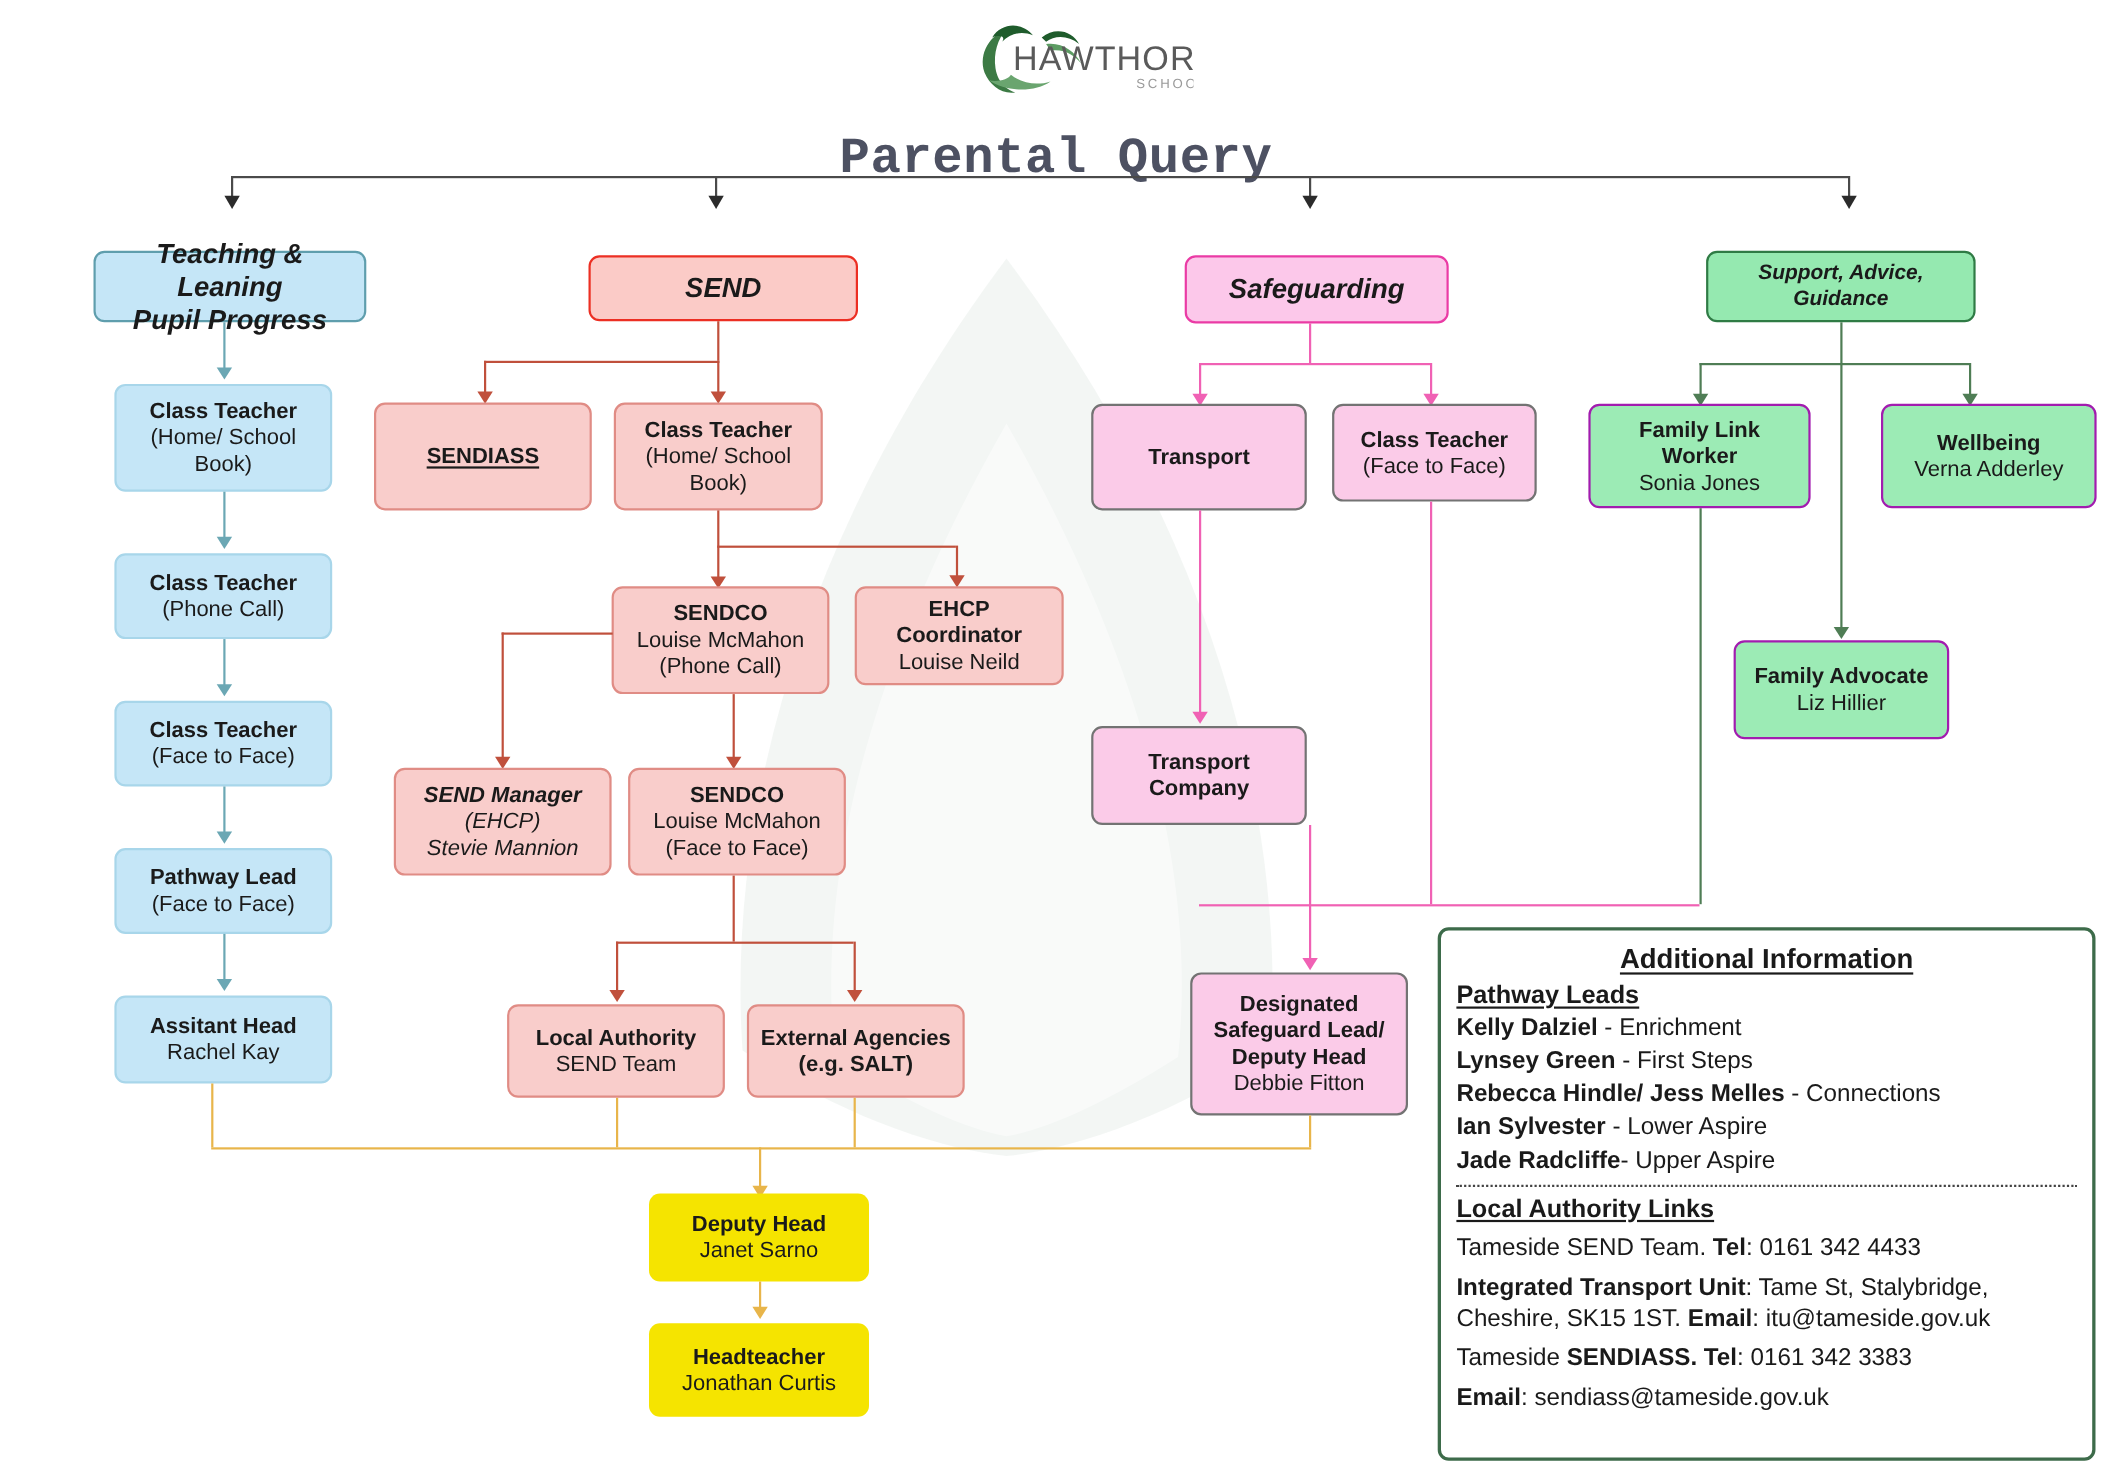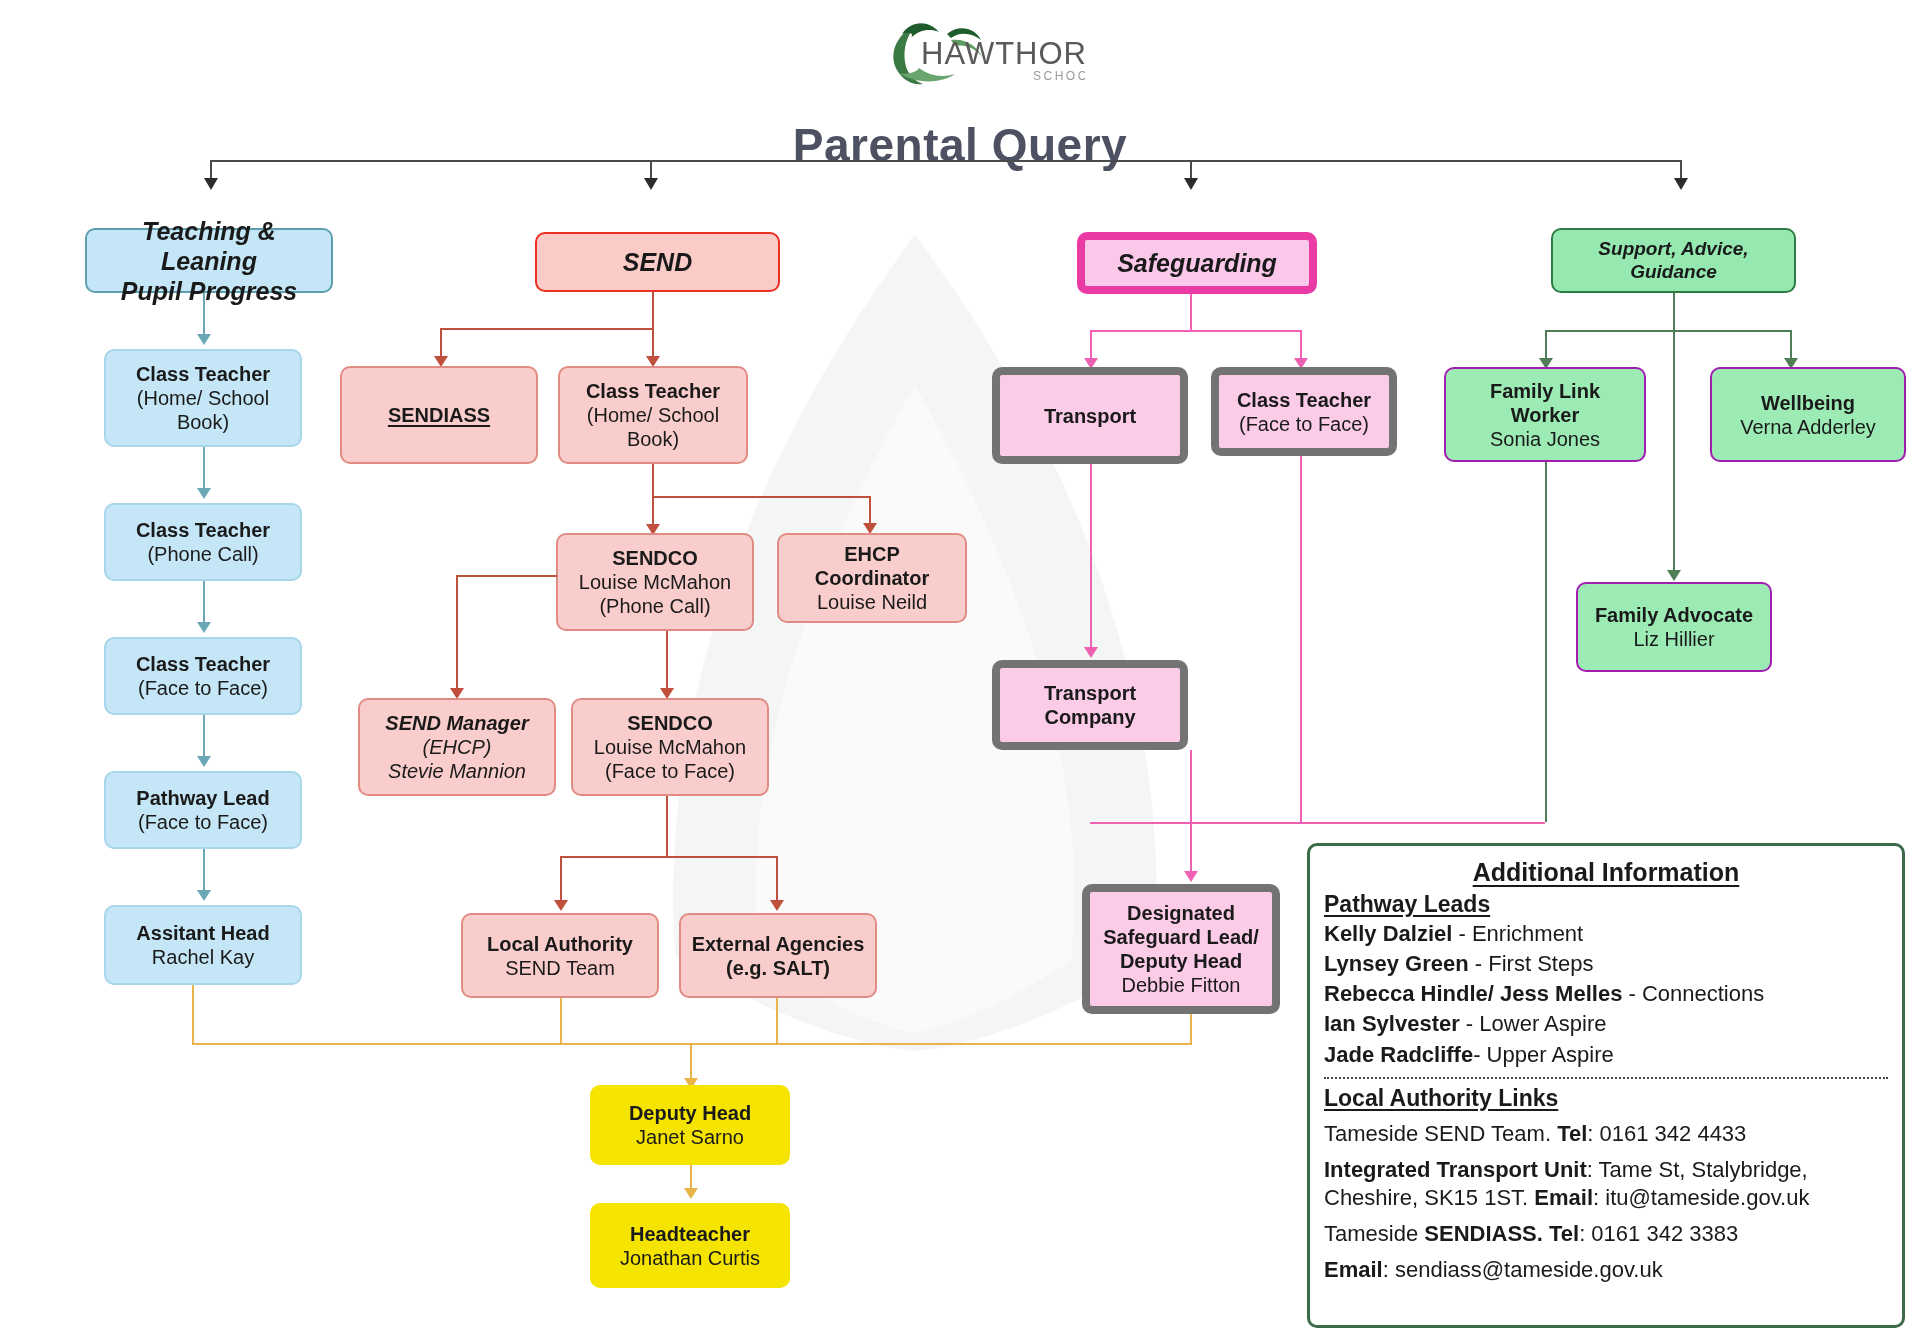--- a/index.html
+++ b/index.html
@@ -13,21 +13,21 @@
   }
   #stage{position:absolute;left:0;top:0;width:1920px;height:1344px;}
 
   
   .watermark{position:absolute;left:555px;top:205px;width:720px;height:900px;opacity:.5;pointer-events:none;}
 
   
   .logo-wrap{position:absolute;left:855px;top:18px;width:230px;height:72px;}
   .page-title{
     position:absolute;left:0;top:118px;width:1920px;text-align:center;
-    font-size:46px;font-weight:bold;color:#4d5162;letter-spacing:.5px;
+    font-size:46px;font-weight:bold;color:#4d5162;letter-spacing:.5px;font-family:Liberation Mono, monospace;
   }
 
   
   .node{
     position:absolute;box-sizing:border-box;
     border-radius:10px;
     display:flex;flex-direction:column;align-items:center;justify-content:center;
     text-align:center;line-height:1.2;
     padding:4px 6px;
   }
@@ -38,21 +38,21 @@
   
   .hdr{border-width:4px;border-style:solid;font-style:italic;}
   .hdr .l1{font-size:25px;font-weight:bold;font-style:italic;}
   .hdr.small .l1{font-size:19px;}
 
   
   .blue{background:#c5e6f7;border:2px solid #a8d6ea;}
   .blue.hdr{border-color:#5f9ead;}
   .red{background:#f9cdcb;border:2px solid #e08c85;}
   .red.hdr{background:#fbcbc7;border-color:#ec2f23;}
-  .pink{background:#fbcbe8;border:8px solid #737373;}
+  .pink{background:#fbcbe8;border:2px solid #737373;}
   .pink.hdr{background:#fcc8ea;border-color:#ea3ba5;}
   .green{background:#9cebb5;border:2px solid #a21caf;}
   .green.hdr{background:#95e9b0;border-color:#2f7b45;}
   .yellow{background:#f5e400;border:none;}
 
   .ul{text-decoration:underline;text-underline-offset:3px;}
 
   
   .ln{position:absolute;}
   .h{height:0;border-top-width:2px;border-top-style:solid;}

